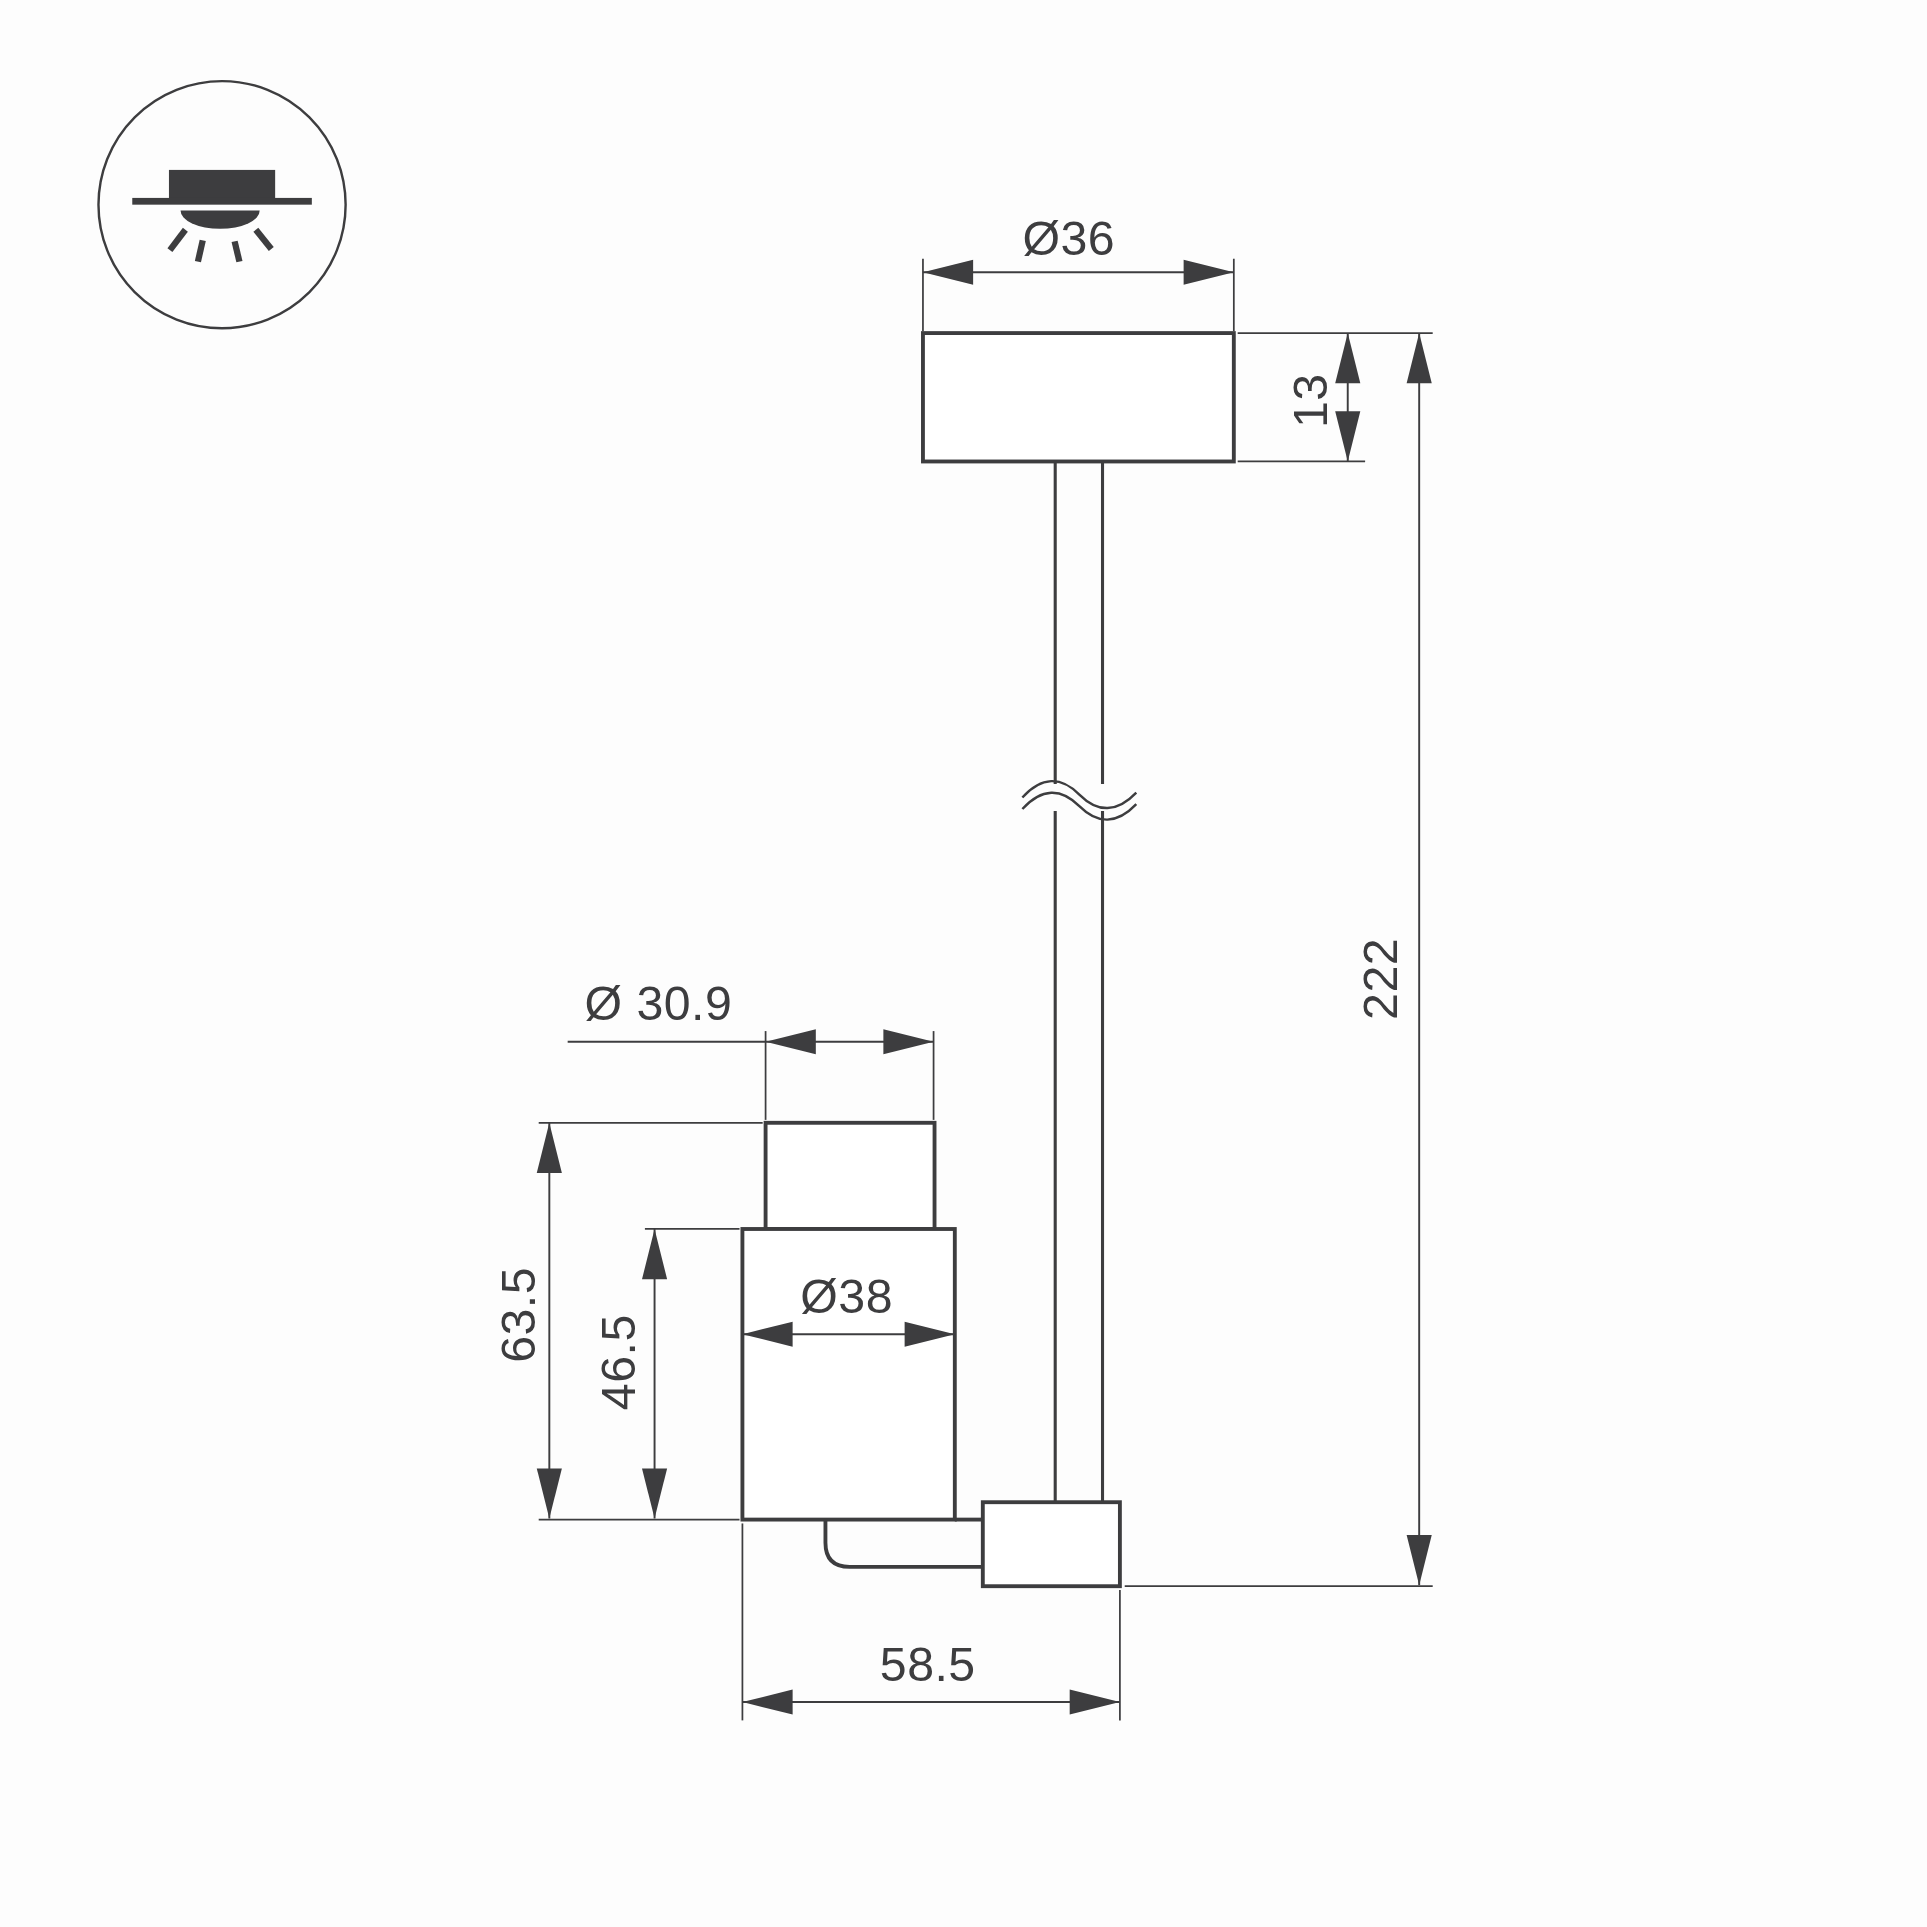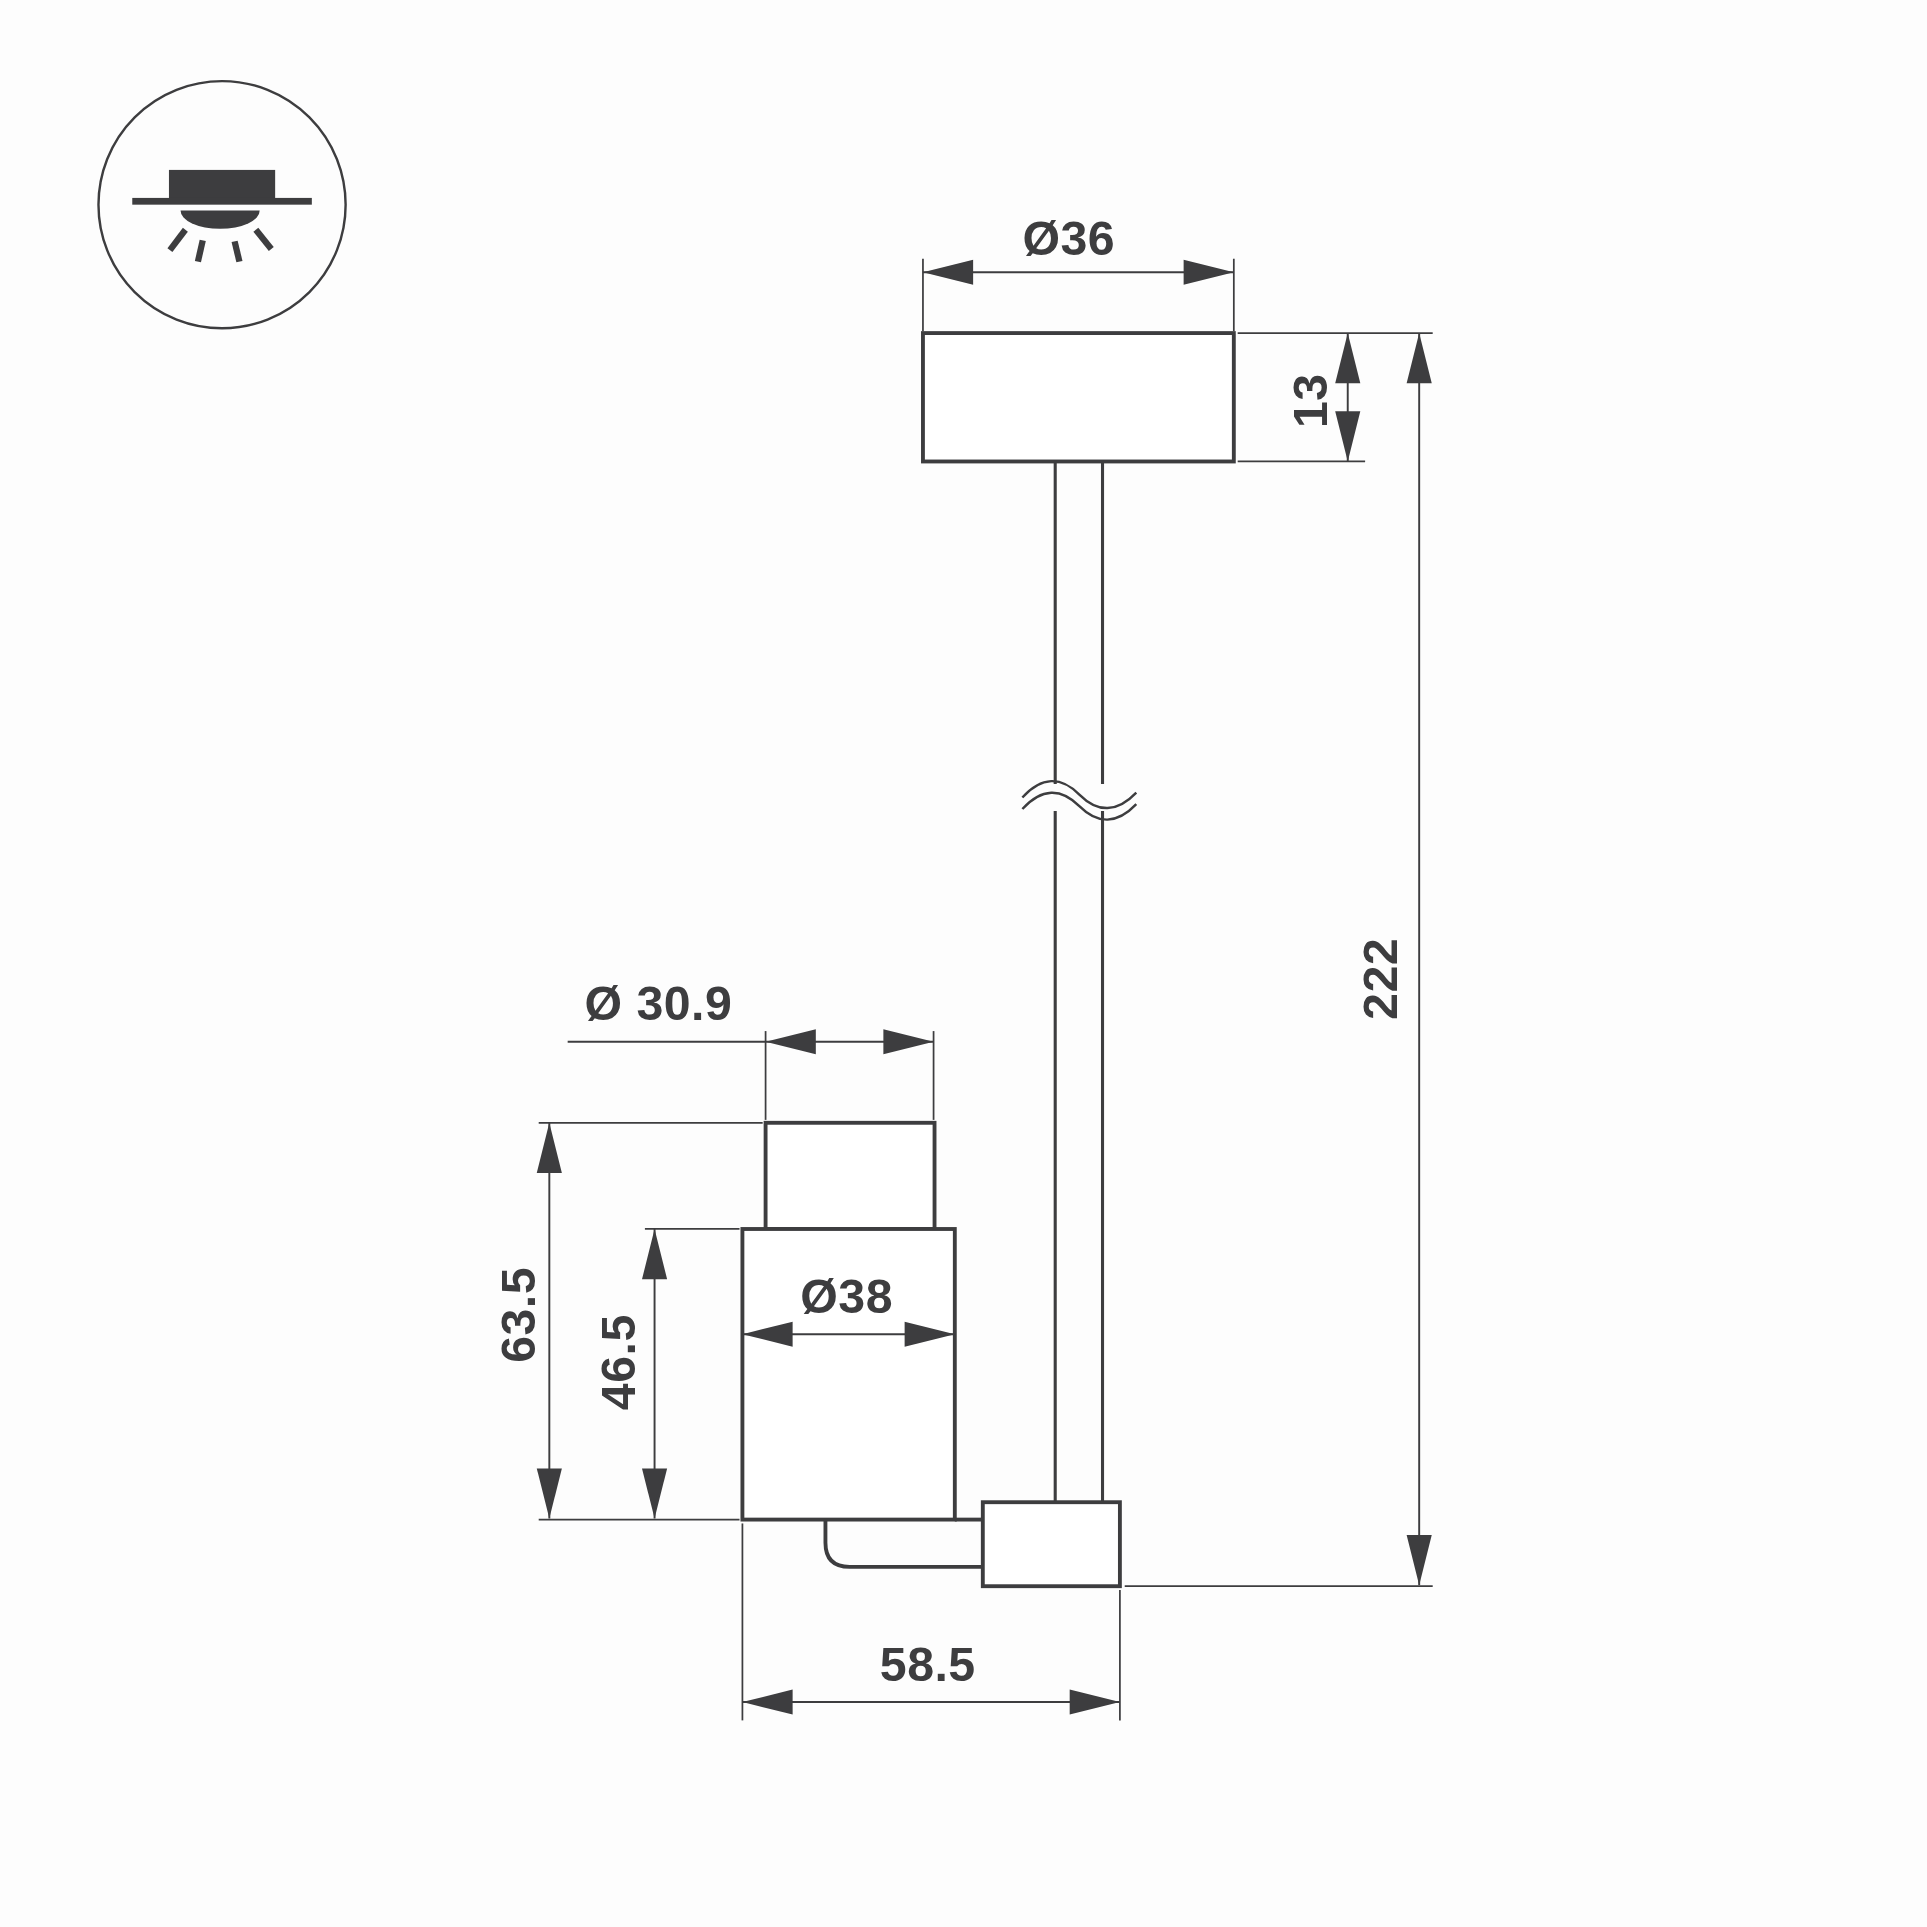--- a/index.html
+++ b/index.html
@@ -1,17 +1,17 @@
 <!DOCTYPE html>
 <html><head>
 <meta charset="utf-8">
 <style>
   html,body{margin:0;padding:0;}
   body{background:#fdfdfd;font-family:"Liberation Sans",sans-serif;}
-  .canvas{position:relative;width:1907px;height:1927px;background:#fdfdfd;overflow:hidden;font-weight:bold;}
+  .canvas{position:relative;width:1907px;height:1927px;background:#fdfdfd;overflow:hidden;}
   svg{position:absolute;left:0;top:0;}
   .ln{stroke:#3d3d3f;fill:none;}
   .w4{stroke-width:4;}
   .w3{stroke-width:3.2;}
   .w25{stroke-width:2.5;}
   .w2{stroke-width:2;}
   .w18{stroke-width:1.8;}
   .fillw{fill:#ffffff;}
   .solid{fill:#3d3d3f;stroke:none;}
   .ray{stroke:#3d3d3f;stroke-width:6.5;fill:none;}

